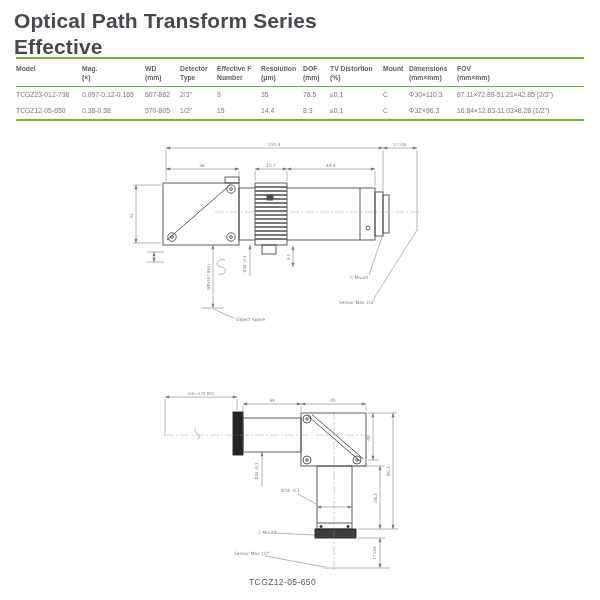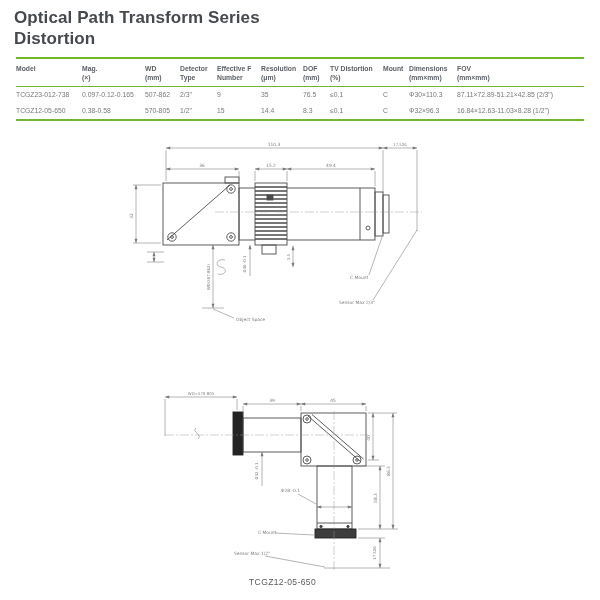--- a/index.html
+++ b/index.html
@@ -1,18 +1,18 @@
 <!DOCTYPE html>
 <html><head>
 <meta charset="utf-8">
 <style>
   html,body{margin:0;padding:0;background:#fff;}
   .page{position:relative;width:600px;height:600px;background:#ffffff;
         font-family:"Liberation Sans","DejaVu Sans",sans-serif;overflow:hidden;}
-  .title{position:absolute;left:14px;top:8px;font-size:17px;font-weight:bold;
+  .title{position:absolute;left:14px;top:8px;font-size:21px;font-weight:bold;
          color:#45494e;line-height:1.22;letter-spacing:.1px;}
   
   .spec-table{position:absolute;left:16px;top:57px;width:568px;border-collapse:collapse;
               table-layout:fixed;font-size:6.8px;color:#787878;
               border-top:2px solid #72b62e;border-bottom:2px solid #72b62e;}
   .spec-table thead tr{border-bottom:1.6px solid #72b62e;}
   .spec-table th{font-weight:bold;color:#5a5f64;text-align:left;vertical-align:top;
                  padding:5px 2px 4px 0;line-height:1.35;}
   .spec-table td{padding:4px 2px 3px 0;vertical-align:middle;line-height:1.3;white-space:nowrap;
                  overflow:hidden;}
@@ -27,21 +27,21 @@
   .caption{position:absolute;left:249px;top:577px;font-size:8.5px;color:#56595d;
            letter-spacing:.4px;}
 </style>
 </head>
 <body>
 
 <div class="page">
 
   <div class="title">
     <div>Optical Path Transform Series</div>
-    <div>Distortion</div>
+    <div>Effective</div>
   </div>
 
   <table class="spec-table">
     <colgroup>
       <col style="width:66px">
         <col style="width:63px">
         <col style="width:35px">
       <col style="width:37px">
         <col style="width:44px">
         <col style="width:42px">

